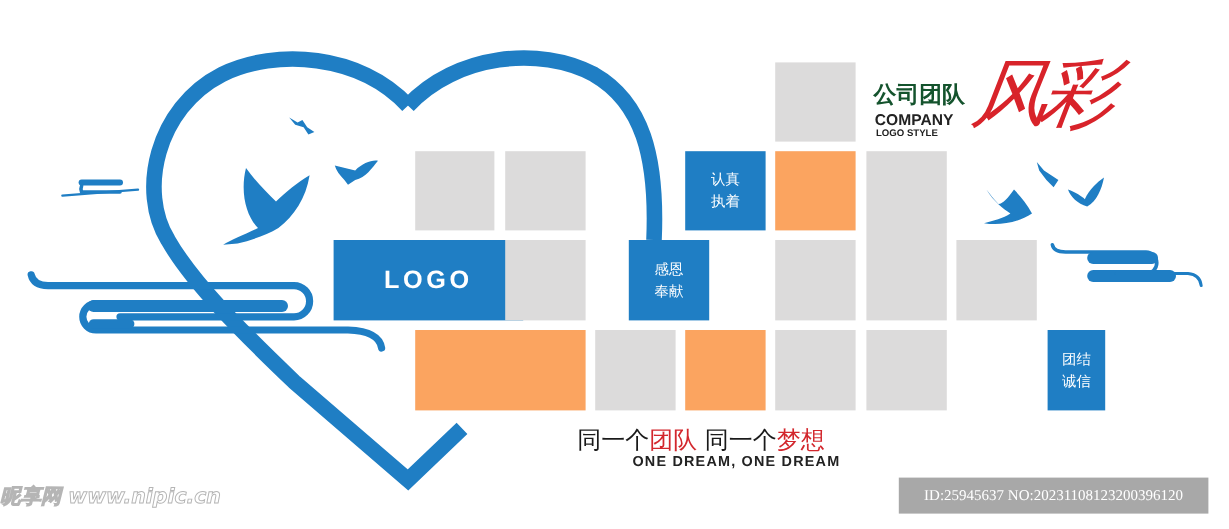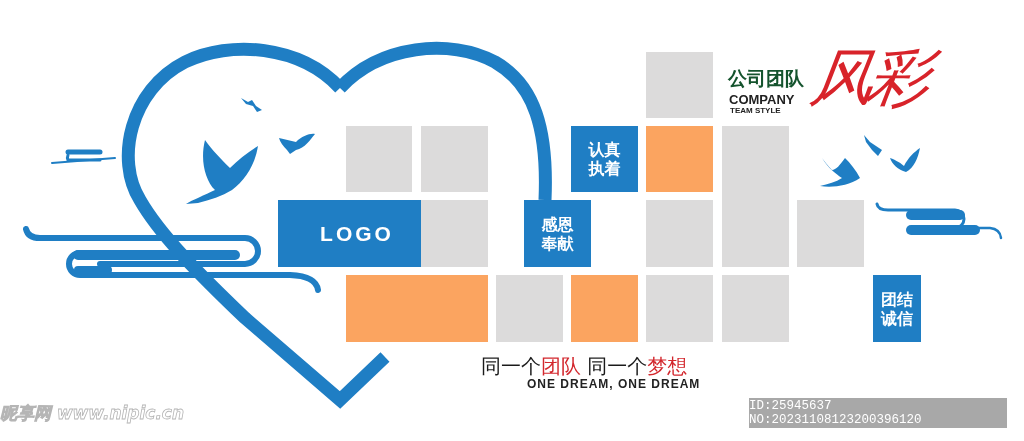--- a/index.html
+++ b/index.html
@@ -2,32 +2,32 @@
 <html><head>
   <meta charset="utf-8">
   <style>
     html, body { margin: 0; padding: 0; }
     body { width: 1024px; height: 441px; background: #ffffff; position: relative; overflow: hidden; font-family: "DejaVu Sans", sans-serif; }
     .abs { position: absolute; }
     .tile { position: absolute; box-sizing: border-box; }
     .gray { background: #dcdbdb; }
     .orange { background: #fba460; }
     .blue { background: #1f7ec4; color: #fff; display: flex; align-items: center; justify-content: center; text-align: center; }
-    .blue .txt { font-size: 16px; line-height: 19px; font-weight: bold; white-space: pre-line; }
+    .blue .txt { font-size: 12px; line-height: 19px; font-weight: normal; white-space: pre-line; }
     .logo-txt { font-family: "Liberation Sans", sans-serif; font-size: 21px; font-weight: bold; letter-spacing: 3px; }
     svg { position: absolute; left: 0; top: 0; }
     .title-cn { left: 728px; top: 66px; font-size: 19px; font-weight: bold; color: #14532d; letter-spacing: 0px; }
     .title-en1 { left: 729px; top: 92px; font-family: "Liberation Sans", sans-serif; font-size: 13px; font-weight: bold; color: #222; text-align: center; }
     .title-en2 { left: 730px; top: 106px; font-family: "Liberation Sans", sans-serif; font-size: 8px; font-weight: bold; color: #222; }
     .calli { left: 812px; top: 36px; font-family: "DejaVu Serif", serif; font-size: 62px; color: #d8232a; font-style: italic; letter-spacing: -6px; transform: skewX(-8deg); }
     .slogan { left: 481px; top: 353px; font-size: 20px; font-weight: normal; color: #1a1a1a; white-space: nowrap; }
     .slogan .red { color: #d3272d; }
     .slogan-en { left: 527px; top: 377px; font-family: "Liberation Sans", sans-serif; font-size: 12px; font-weight: bold; color: #222; letter-spacing: 1px; }
     .watermark { left: 0; top: 402px; font-size: 17px; color: #fff; font-weight: bold; -webkit-text-stroke: 0.8px #b5b5b5; font-style: italic; }
-    .idbox { left: 749px; top: 398px; width: 258px; height: 30px; background: #a8a8a8; color: #fff; font-family: Liberation Mono, monospace; font-size: 12.5px; display: flex; align-items: center; justify-content: center; }
+    .idbox { left: 749px; top: 398px; width: 258px; height: 30px; background: #a8a8a8; color: #fff; font-family: Liberation Serif, serif; font-size: 12.5px; display: flex; align-items: center; justify-content: center; }
   </style>
 </head>
 <body>
 
 <svg width="1024" height="441" viewBox="0 0 1024 441">
 
   <g>
     <path d="M340,88 C300,45 230,40 185,62 C130,90 115,160 140,200 C160,235 200,275 245,318 L340,400 L385,357" fill="none" stroke="#1f7ec4" stroke-width="13" stroke-linejoin="miter"></path>
     <path d="M340,88 C380,45 450,38 495,62 C535,85 548,130 545,200" fill="none" stroke="#1f7ec4" stroke-width="13"></path>
   </g>
@@ -86,21 +86,21 @@
 <div class="tile gray" style="left:722px;top:126px;width:67px;height:141px;"></div>
 <div class="tile gray" style="left:722px;top:275px;width:67px;height:67px;"></div>
 <div class="tile gray" style="left:797px;top:200px;width:67px;height:67px;"></div>
 <div class="tile blue" style="left:873px;top:275px;width:48px;height:67px;">
   <span class="txt">团结
 诚信</span>
 </div>
 
 <div class="abs title-cn">公司团队</div>
 <div class="abs title-en1">COMPANY</div>
-<div class="abs title-en2">TEAM STYLE</div>
+<div class="abs title-en2">LOGO STYLE</div>
 <div class="abs calli">风彩</div>
 
 <div class="abs slogan">
   <span>同一个</span><span class="red">团队</span><span> 同一个</span><span class="red">梦想</span>
 </div>
 <div class="abs slogan-en">ONE DREAM, ONE DREAM</div>
 
 <div class="abs watermark">昵享网 www.nipic.cn</div>
 <div class="abs idbox">
   <span>ID:25945637 NO:20231108123200396120</span>

